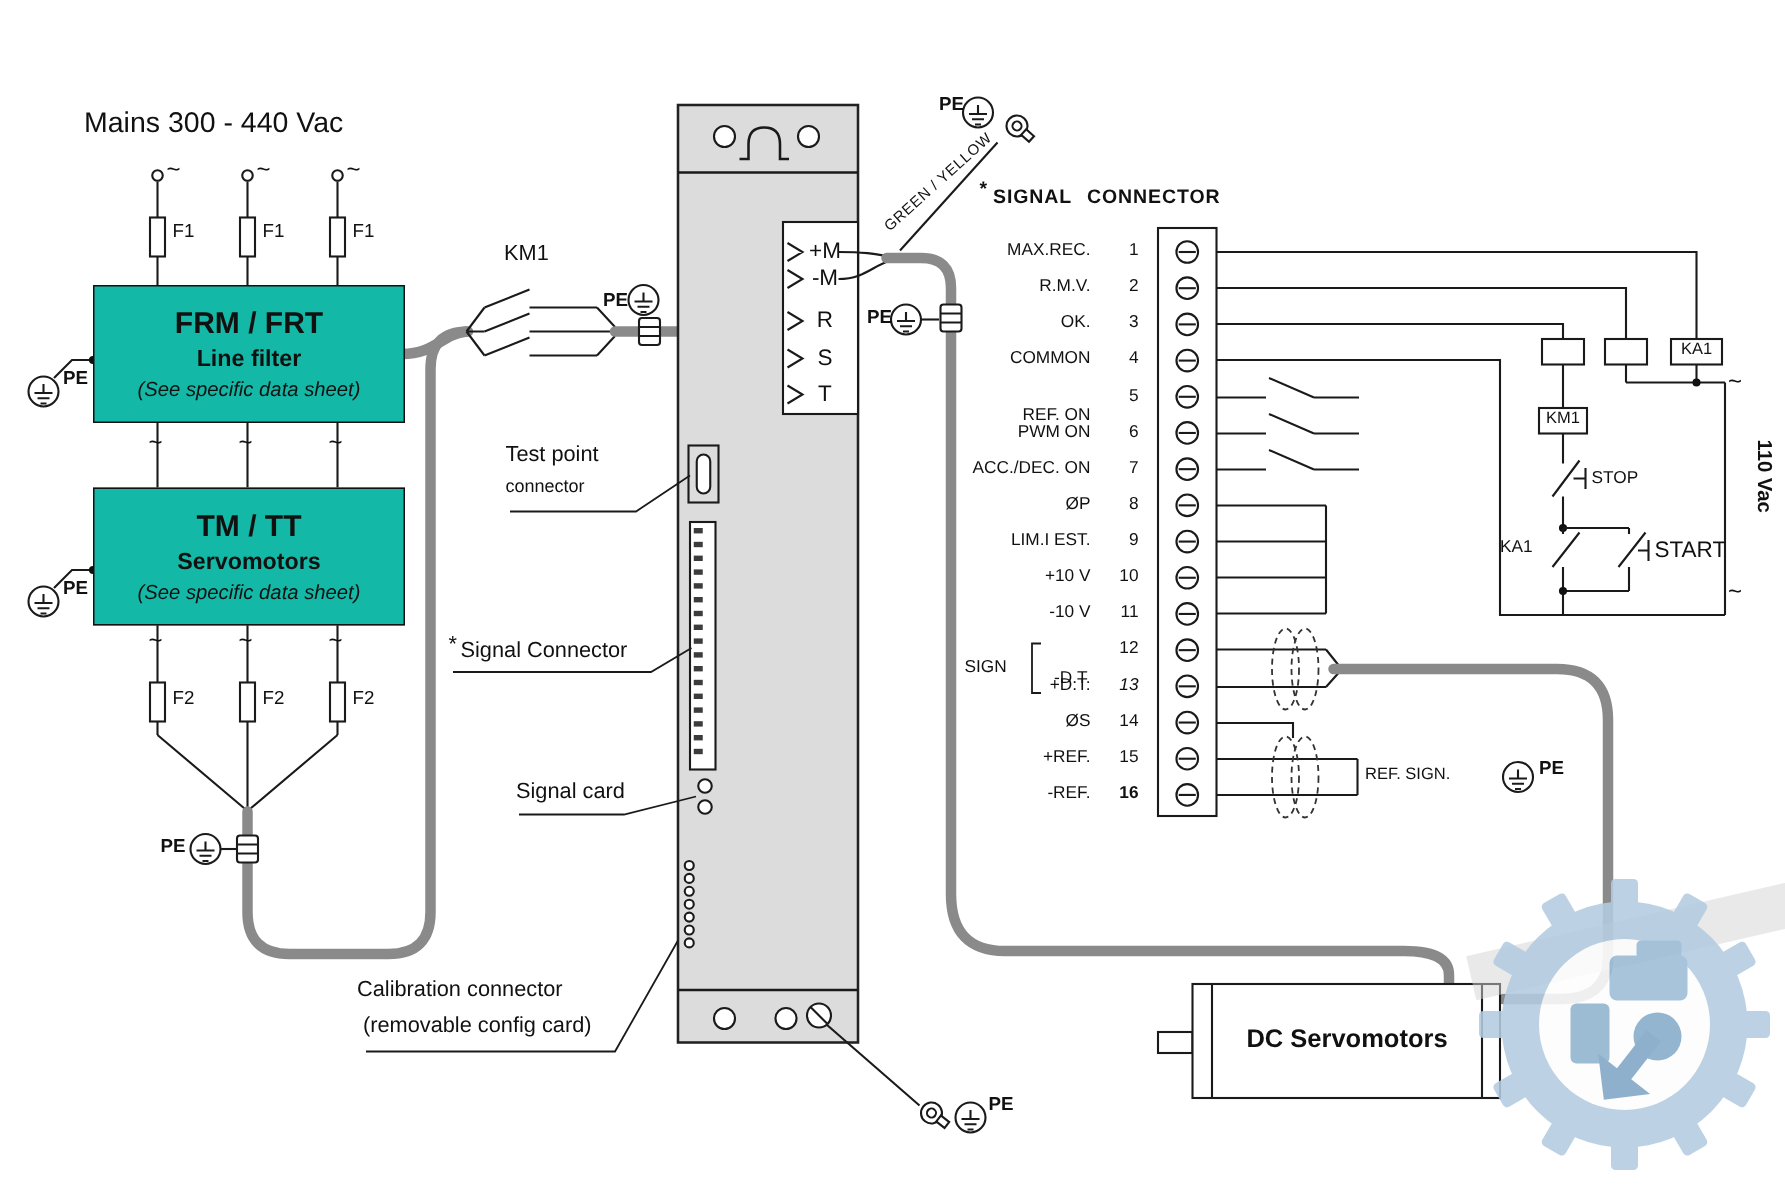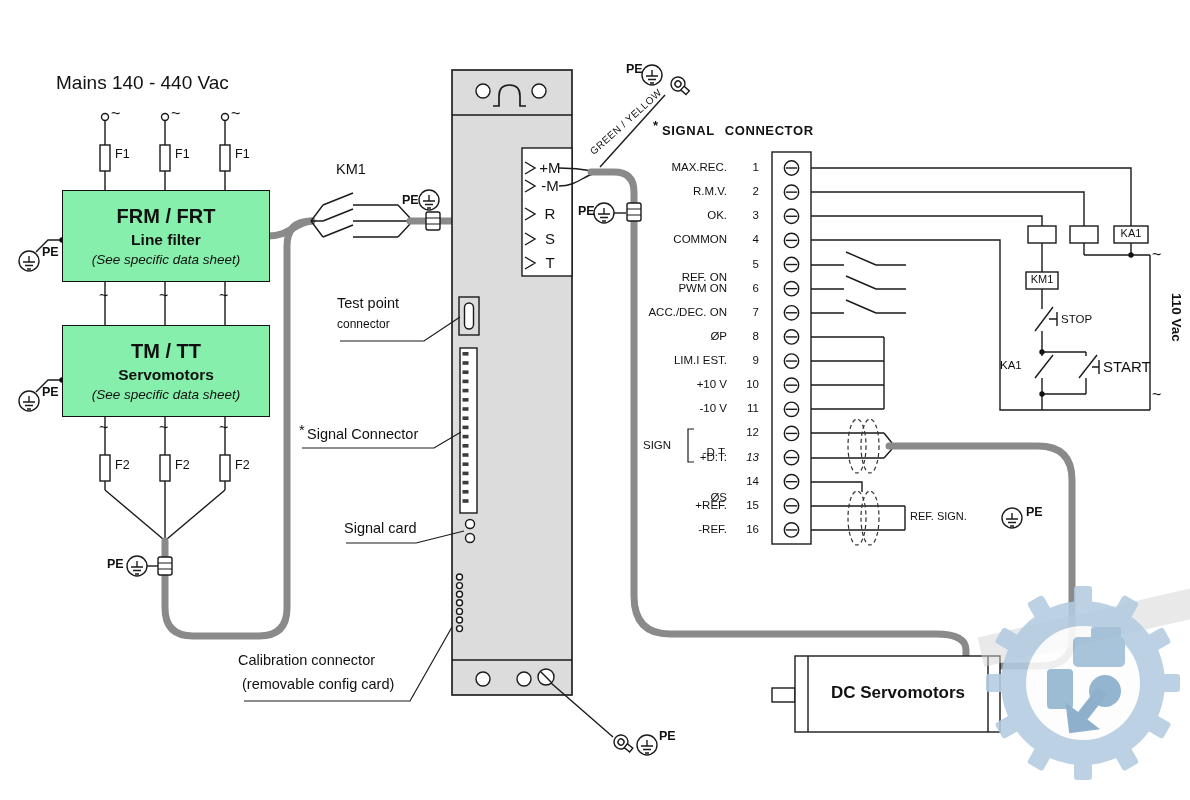--- a/index.html
+++ b/index.html
@@ -2,21 +2,21 @@
 <html><head>
 <meta charset="utf-8">
 <style>
   html,body{margin:0;padding:0;background:#fff}
   #stage{position:relative;width:1190px;height:800px;background:#fff;overflow:hidden;
          font-family:"Liberation Sans",sans-serif;color:#111}
   #diagram{position:absolute;left:0;top:0}
   .lbl{position:absolute;white-space:nowrap;line-height:1.05}
   .b{font-weight:bold}
   .c{text-align:center}
-  .eq-box{position:absolute;border:1.9px solid #111;background:#86efac;display:flex;
+  .eq-box{position:absolute;border:1.9px solid #111;background:#14b8a6;display:flex;
           flex-direction:column;align-items:center;justify-content:center;gap:3px;text-align:center}
   .eq-title{font-size:20px;font-weight:bold}
   .eq-sub{font-size:15.5px;font-weight:bold}
   .eq-note{font-size:13.5px;font-style:italic}
   .sig-label{position:absolute;left:610px;width:117px;text-align:right;font-size:11.5px;white-space:nowrap}
   .sig-num{position:absolute;left:741px;width:18px;text-align:right;font-size:11.5px}
   .w{stroke:#1a1a1a;stroke-width:1.4;fill:none}
   .w2{stroke:#1a1a1a;stroke-width:1.7;fill:none}
   .thin{stroke:#1a1a1a;stroke-width:1.2;fill:none}
   .box{fill:#fff;stroke:#1a1a1a;stroke-width:1.4}
@@ -274,21 +274,21 @@
         <circle r="57" fill="#fdfdfd"></circle>
         <rect x="-36" y="-14" width="26" height="40" rx="4" fill="#8fb3cf"></rect>
         <rect x="-10" y="-46" width="52" height="30" rx="5" fill="#9cbcd6"></rect>
         <rect x="8" y="-56" width="30" height="12" rx="3" fill="#9cbcd6"></rect>
         <circle cx="22" cy="8" r="16" fill="#86abc9"></circle>
         <path d="M14 -6 L14 26 L-2 26 L20 48 L42 26 L26 26 L26 -6 Z" fill="#7fa6c6" transform="rotate(38)"></path>
       </g>
     </g>
   </svg>
 
-  <div class="lbl" style="left:56px;top:73px;font-size:19px">Mains 140 - 440 Vac</div>
+  <div class="lbl" style="left:56px;top:73px;font-size:19px">Mains 300 - 440 Vac</div>
 
   <div class="lbl" style="left:111px;top:106px;font-size:16px">~</div>
   <div class="lbl" style="left:171px;top:106px;font-size:16px">~</div>
   <div class="lbl" style="left:231px;top:106px;font-size:16px">~</div>
 
   <div class="lbl" style="left:115px;top:148px;font-size:12.5px">F1</div>
   <div class="lbl" style="left:175px;top:148px;font-size:12.5px">F1</div>
   <div class="lbl" style="left:235px;top:148px;font-size:12.5px">F1</div>
 
   <div class="eq-box" style="left:62px;top:190px;width:206px;height:90px">
@@ -368,26 +368,26 @@
       <div class="sig-label" style="top: 354.04px;">LIM.I EST.</div>
       <div class="sig-num" style="top: 354.04px;">9</div>
       <div class="sig-label" style="top: 378.17px;">+10 V</div>
       <div class="sig-num" style="top: 378.17px;">10</div>
       <div class="sig-label" style="top: 402.3px;">-10 V</div>
       <div class="sig-num" style="top: 402.3px;">11</div>
       <div class="sig-label" style="top: 426.43px; margin-top: 20px;">-D.T.</div>
       <div class="sig-num" style="top: 426.43px;">12</div>
       <div class="sig-label" style="top: 450.56px;">+D.T.</div>
       <div class="sig-num" style="top: 450.56px; font-style: italic;">13</div>
-      <div class="sig-label" style="top: 474.69px; margin-top: 16px;">ØS</div>
+      <div class="sig-label" style="top: 474.69px;">ØS</div>
       <div class="sig-num" style="top: 474.69px;">14</div>
       <div class="sig-label" style="top: 498.82px;">+REF.</div>
       <div class="sig-num" style="top: 498.82px;">15</div>
       <div class="sig-label" style="top: 522.95px;">-REF.</div>
-      <div class="sig-num" style="top: 522.95px;">16</div>
+      <div class="sig-num" style="top: 522.95px; font-weight: bold;">16</div>
     </div>
 
   <div class="lbl" style="left:643px;top:439px;font-size:11.5px">SIGN</div>
   <div class="lbl" style="left:910px;top:511px;font-size:11px">REF. SIGN.</div>
   <div class="lbl b" style="left:1026px;top:506px;font-size:12.5px">PE</div>
 
   <div class="lbl c" style="left:1114px;top:228px;width:34px;font-size:11px">KA1</div>
   <div class="lbl c" style="left:1026px;top:274px;width:32px;font-size:11px">KM1</div>
   <div class="lbl" style="left:1061px;top:313px;font-size:11.5px">STOP</div>
   <div class="lbl" style="left:1000px;top:359px;font-size:11.5px">KA1</div>

